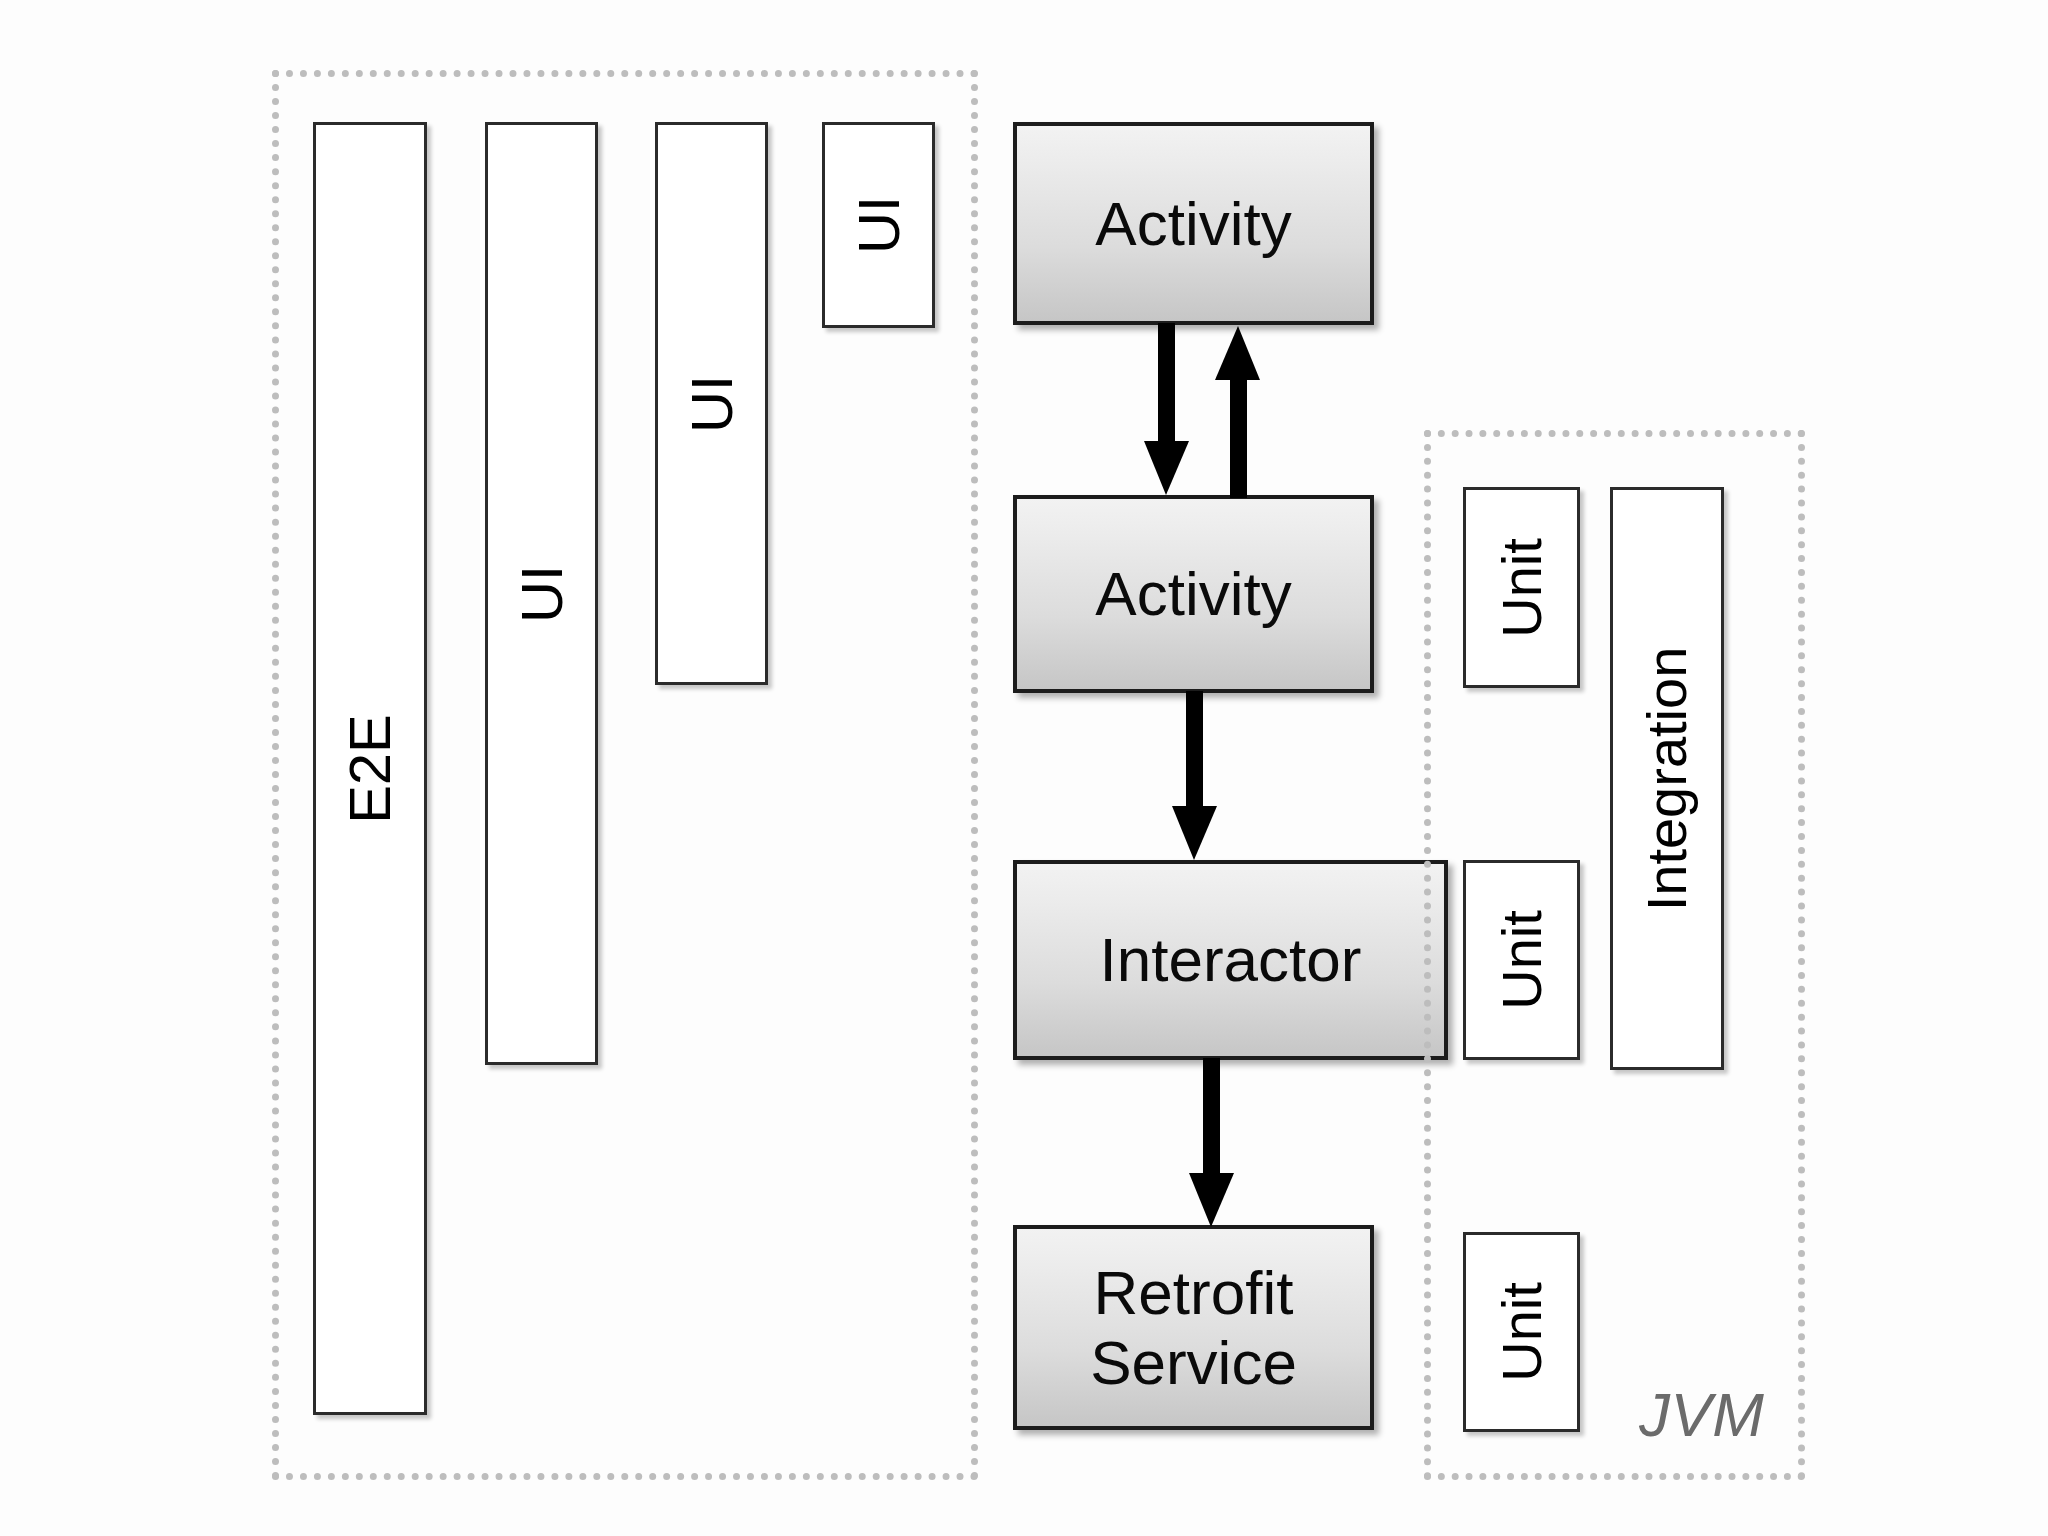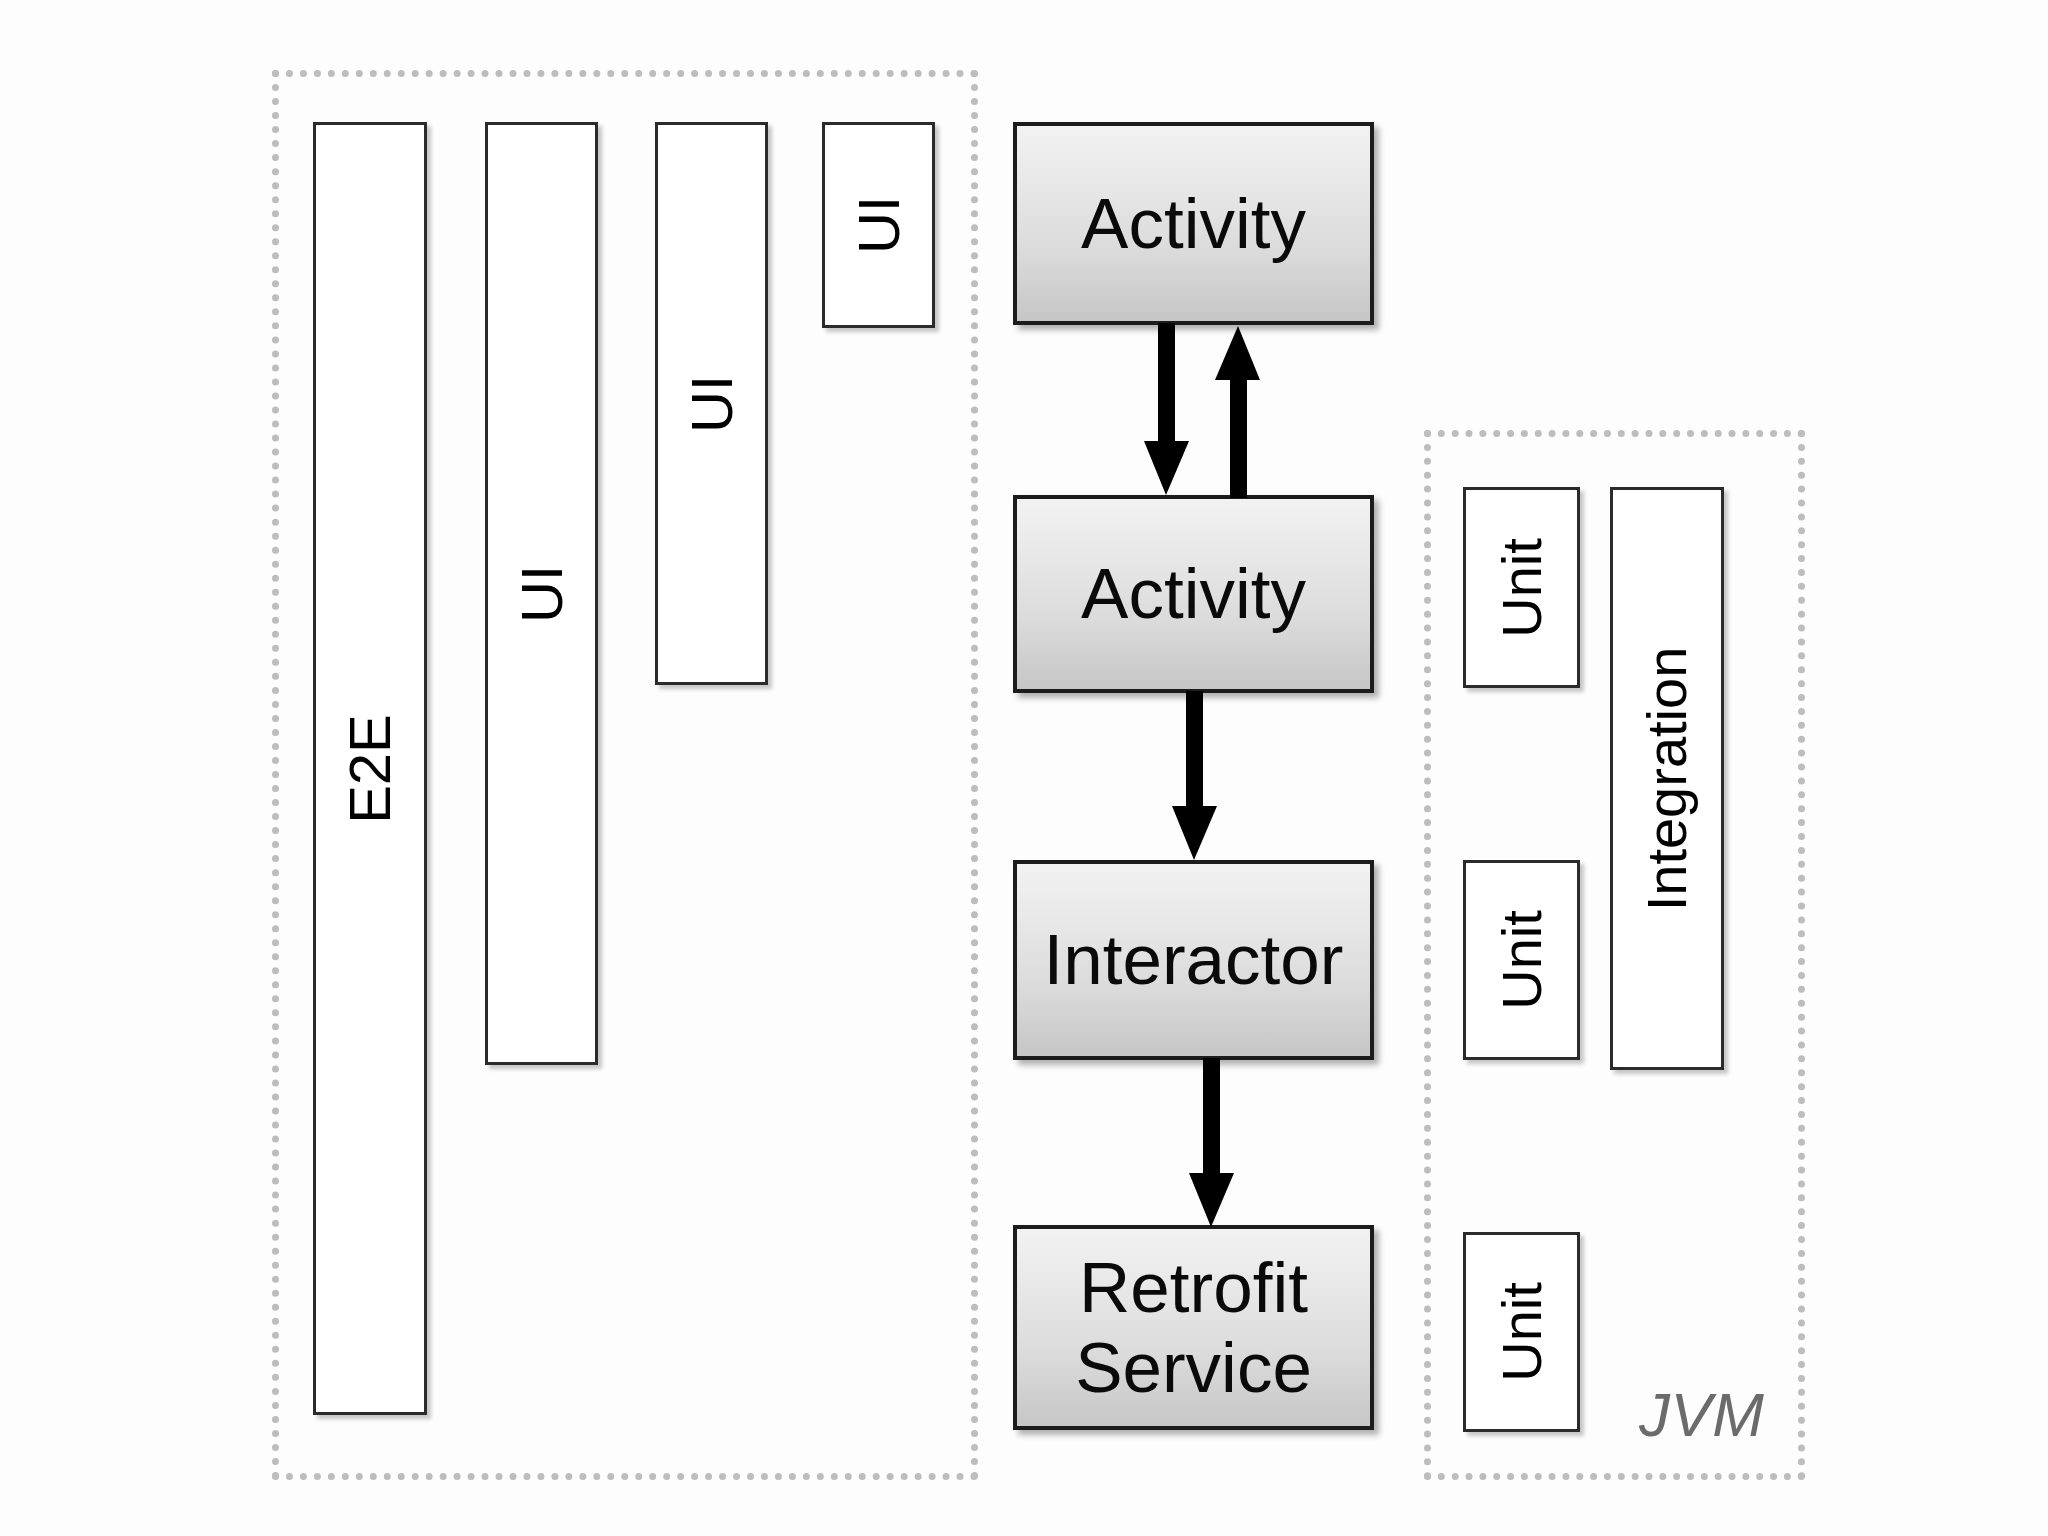--- a/index.html
+++ b/index.html
@@ -60,21 +60,21 @@
     box-sizing: border-box;
     border: 4px solid #1c1c1c;
     background: linear-gradient(to bottom, #f2f2f2 0%, #ececec 18%, #dcdcdc 62%, #c6c6c6 100%);
     box-shadow: 5px 5px 6px rgba(0,0,0,0.30);
     display: flex;
     align-items: center;
     justify-content: center;
     text-align: center;
   }
   .gbox-text {
-    font-size: 71px;
+    font-size: 62px;
     color: #0a0a0a;
     line-height: 1.12;
     font-weight: 400;
     white-space: pre-line;
   }
 
   
   .arrow {
     position: absolute;
   }
@@ -105,21 +105,21 @@
   </div>
 
   <div class="gbox" style="left:1013px; top:122px; width:361px; height:203px;">
     <span class="gbox-text">Activity</span>
   </div>
 
   <div class="gbox" style="left:1013px; top:495px; width:361px; height:198px;">
     <span class="gbox-text">Activity</span>
   </div>
 
-  <div class="gbox" style="left:1013px; top:860px; width:361px; height:200px;">
+  <div class="gbox" style="left:1013px; top:860px; width:435px; height:200px;">
     <span class="gbox-text">Interactor</span>
   </div>
 
   <div class="gbox" style="left:1013px; top:1225px; width:361px; height:205px;justify-content:center;">
     <span class="gbox-text">Retrofit
 Service</span>
   </div>
 
   <div class="arrow" style="left:1140px; top:323px; width:60px; height:175px;">
     <svg width="60" height="175" viewBox="0 0 60 175">

